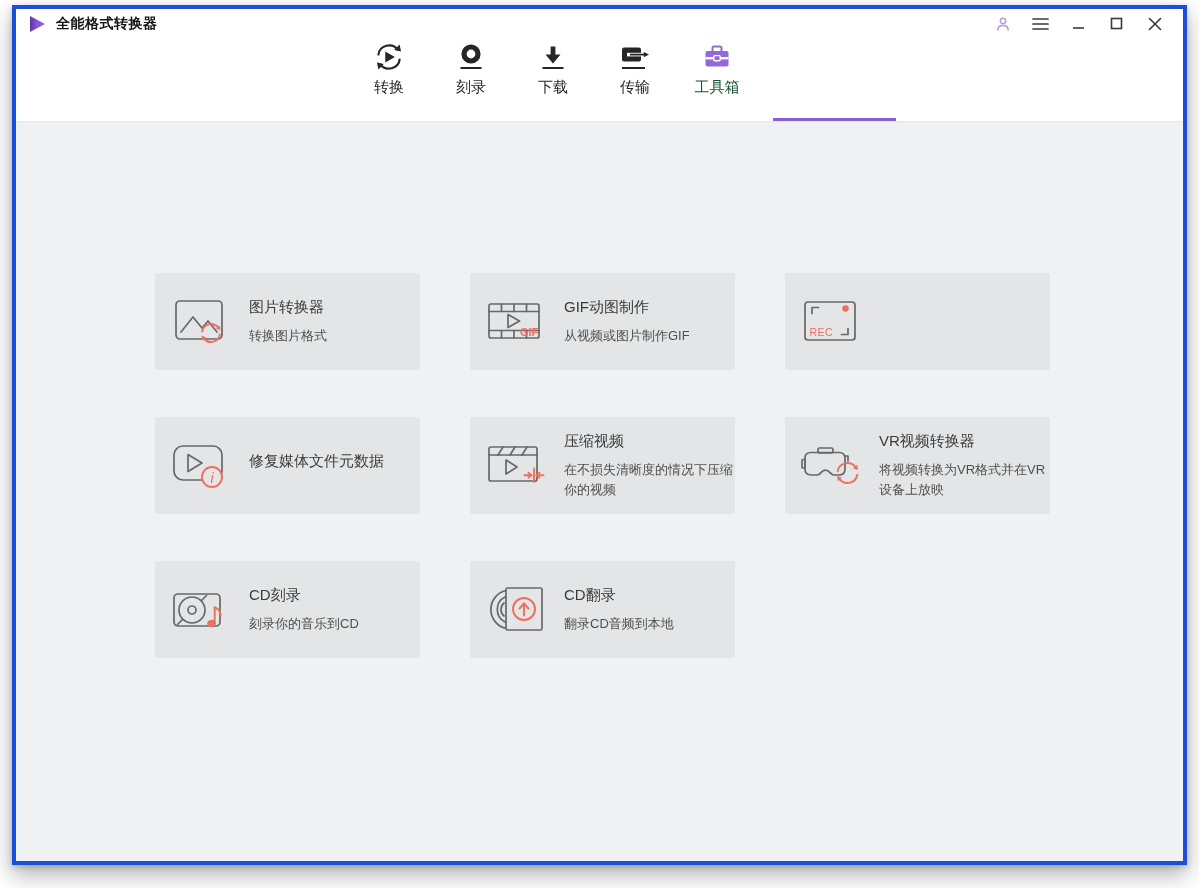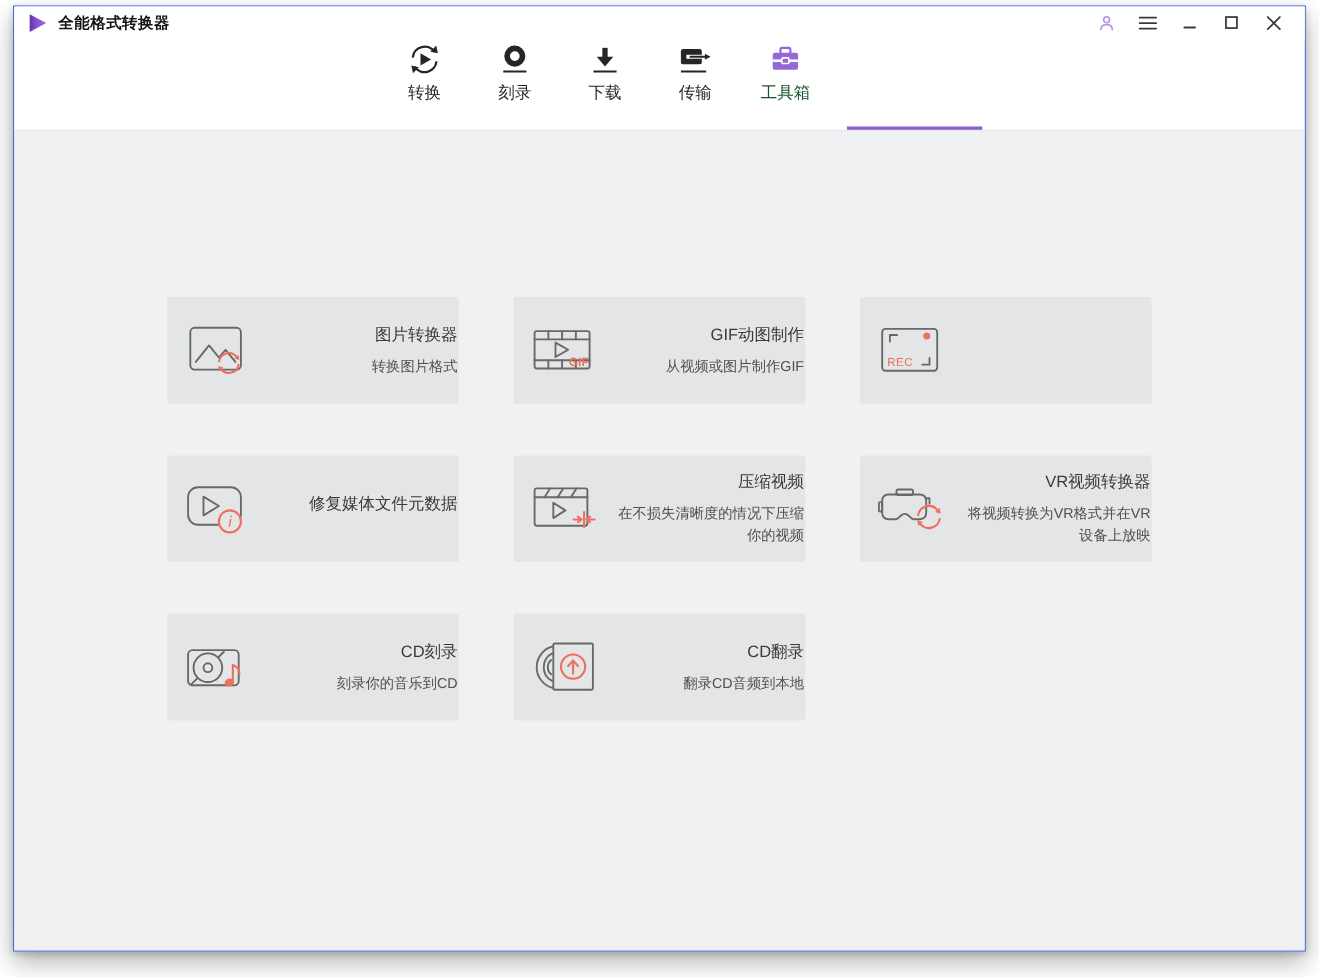--- a/index.html
+++ b/index.html
@@ -1,20 +1,20 @@
 <!DOCTYPE html>
 <html><head>
 <meta charset="utf-8">
 <style>
   * { margin:0; padding:0; box-sizing:border-box; }
   html,body { width:1199px; height:888px; background:#ffffff; font-family:"Liberation Sans", sans-serif; overflow:hidden; }
 
   .app-window{
     position:absolute; left:12px; top:5px; width:1175px; height:860px;
-    background:#ffffff; border:1px solid #1d4ed8;
+    background:#ffffff; border:4px solid #1d4ed8;
     box-shadow:0 10px 22px rgba(0,0,0,.30), 0 2px 6px rgba(0,0,0,.18);
   }
 
   
   .titlebar{ position:absolute; left:0; top:0; right:0; height:30px; background:#fff; display:flex; align-items:center; padding-left:13px; }
   .logo{ width:17px; height:18px; margin-right:10px; }
   .app-title{ font-size:14px; font-weight:bold; color:#141414; letter-spacing:.5px; }
   .win-controls{ position:absolute; right:0; top:6px; display:flex; align-items:center; gap:21px; padding-right:20px; }
   .win-btn{ width:17px; height:17px; display:flex; align-items:center; justify-content:center; cursor:default; }
 
@@ -22,21 +22,21 @@
   .header{ position:absolute; left:0; top:0; right:0; height:113px; background:#fff; border-bottom:1px solid #e6e6e8; }
   .nav{ position:absolute; left:332px; top:30px; display:flex; }
   .nav-item{ width:82px; display:flex; flex-direction:column; align-items:center; color:#262626; }
   .nav-icon{ height:34px; display:flex; align-items:flex-end; justify-content:center; }
   .nav-label{ font-size:15px; margin-top:5px; color:#262626; }
   .nav-item.active .nav-label{ color:#14532d; }
   .tab-underline{ position:absolute; left:757px; top:109px; width:123px; height:3px; background:#8a5fd6; }
 
   
   .content{ position:absolute; left:0; top:113px; right:0; bottom:0; background:#f0f1f2; }
-  .grid{ margin:151px 0 0 139px; display:grid; grid-template-columns:repeat(3,265px); grid-auto-rows:97px; column-gap:50px; row-gap:47px;text-align:right; }
+  .grid{ margin:151px 0 0 139px; display:grid; grid-template-columns:repeat(3,265px); grid-auto-rows:97px; column-gap:50px; row-gap:47px; }
   .card{ background:#e4e5e6; border-radius:2px; display:flex; align-items:center; cursor:pointer; }
   .card-icon{ width:60px; height:60px; flex:0 0 60px; margin-left:16px; }
   .card-text{ margin-left:18px; width:170px; }
   .card-title{ font-size:15px; color:#3a3a3a; margin-bottom:9px; }
   .card-sub{ font-size:13px; color:#4f4f4f; line-height:1.5; word-break:break-all; }
 
   
   svg{ display:block; }
   .g-stroke{ stroke:#666869; stroke-width:1.7; fill:none; stroke-linecap:round; stroke-linejoin:round; }
   .c-stroke{ stroke:#ed6f5e; stroke-width:1.9; fill:none; stroke-linecap:round; }

